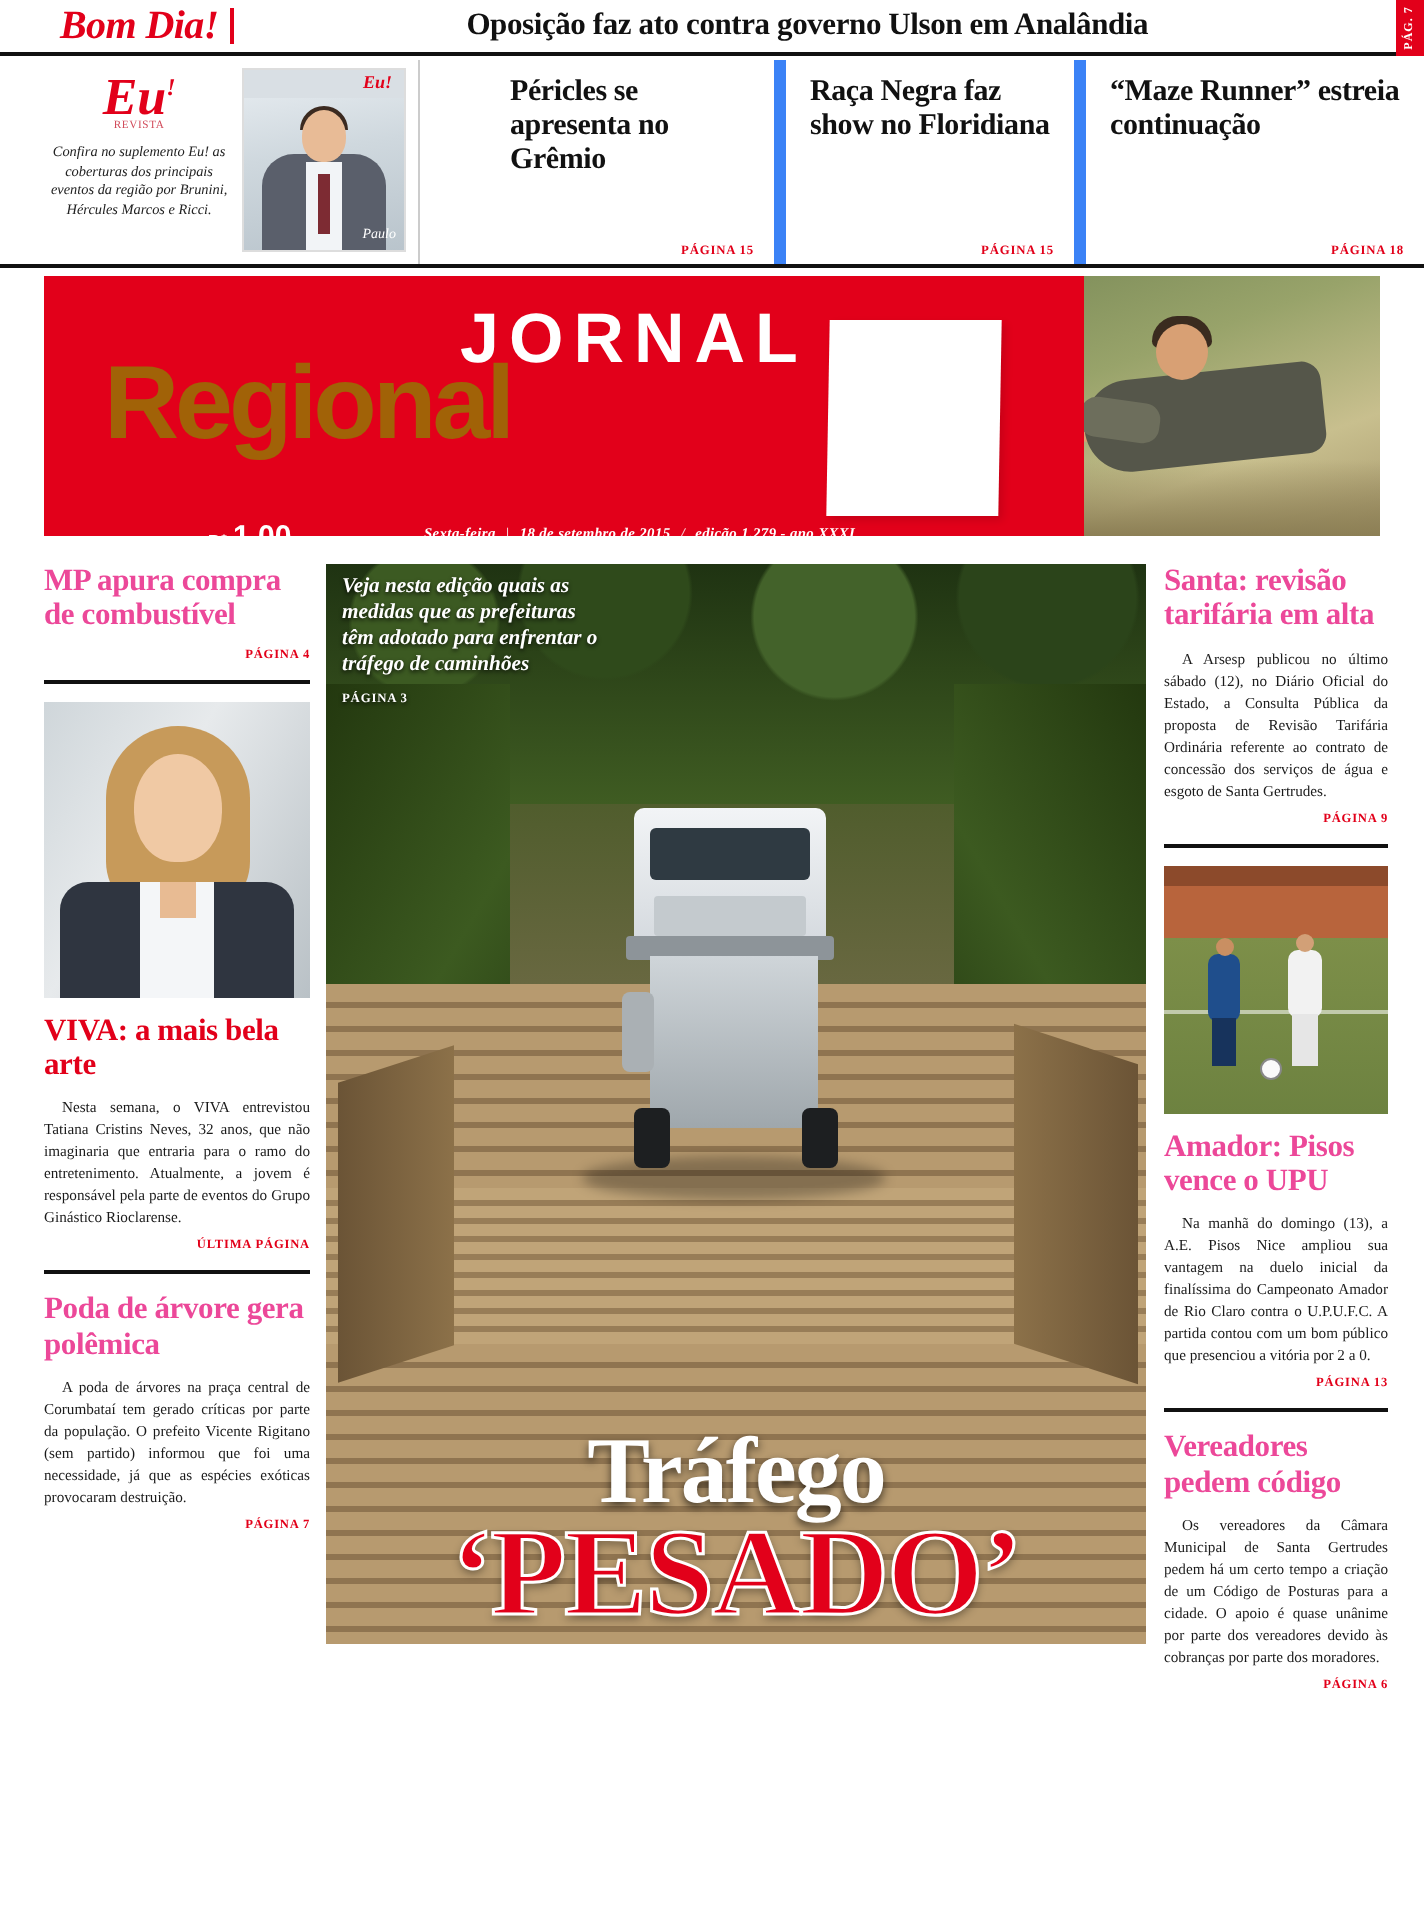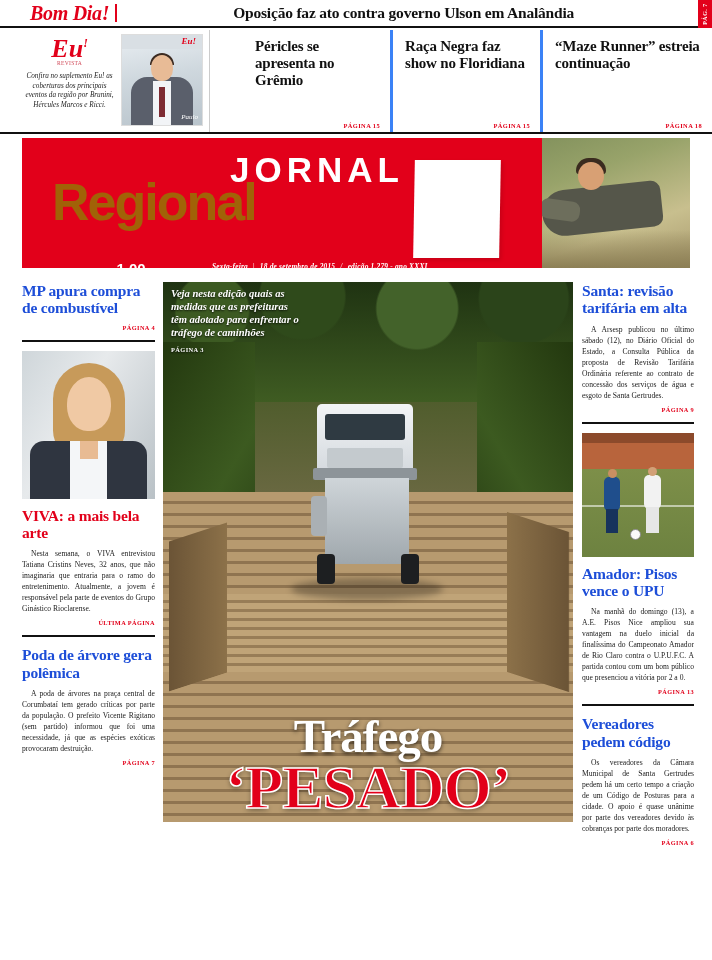--- a/index.html
+++ b/index.html
@@ -100,21 +100,21 @@
     width:6px; height:30px; background:#7d2b33;
   }
   .eu-photo .mag-name {
     position:absolute; right:4px; bottom:4px; font-size:7px; font-style:italic;
     color:#fff; font-weight:normal;
   }
 
   .teasers { flex:1; display:flex; }
   .teaser {
     padding:8px 10px 4px 12px; position:relative;
-    border-right:3px solid #3b82f6;
+    border-right:6px solid #3b82f6;
   }
   .teaser:last-child { border-right:none; }
   .teaser.t1 { width:150px; }
   .teaser.t2 { width:150px; }
   .teaser.t3 { flex:1; }
   .teaser h3 {
     margin:0; font-size:15px; line-height:1.12; font-weight:bold; color:#111;
     letter-spacing:-0.2px;
   }
   .teaser .pag {
@@ -195,21 +195,21 @@
     position:absolute; left:22px; top:282px; width:133px;
   }
   .colR {
     position:absolute; left:582px; top:282px; width:112px;
   }
   .center {
     position:absolute; left:163px; top:282px; width:410px;
   }
 
   .art-title {
-    font-size:15.5px; line-height:1.12; font-weight:bold; color:#1d4ed8;
+    font-size:15.5px; line-height:1.12; font-weight:bold; color:#ec4899;
     margin:0 0 7px 0; letter-spacing:-0.2px;
   }
   .art-body {
     font-size:7.6px; line-height:1.45; color:#1a1a1a; text-align:justify;
     text-indent:9px; margin:0;
   }
   .pag-ref {
     font-size:6.3px; font-weight:bold; color:#e2001a; letter-spacing:0.4px;
     text-align:right; margin-top:5px;
   }

